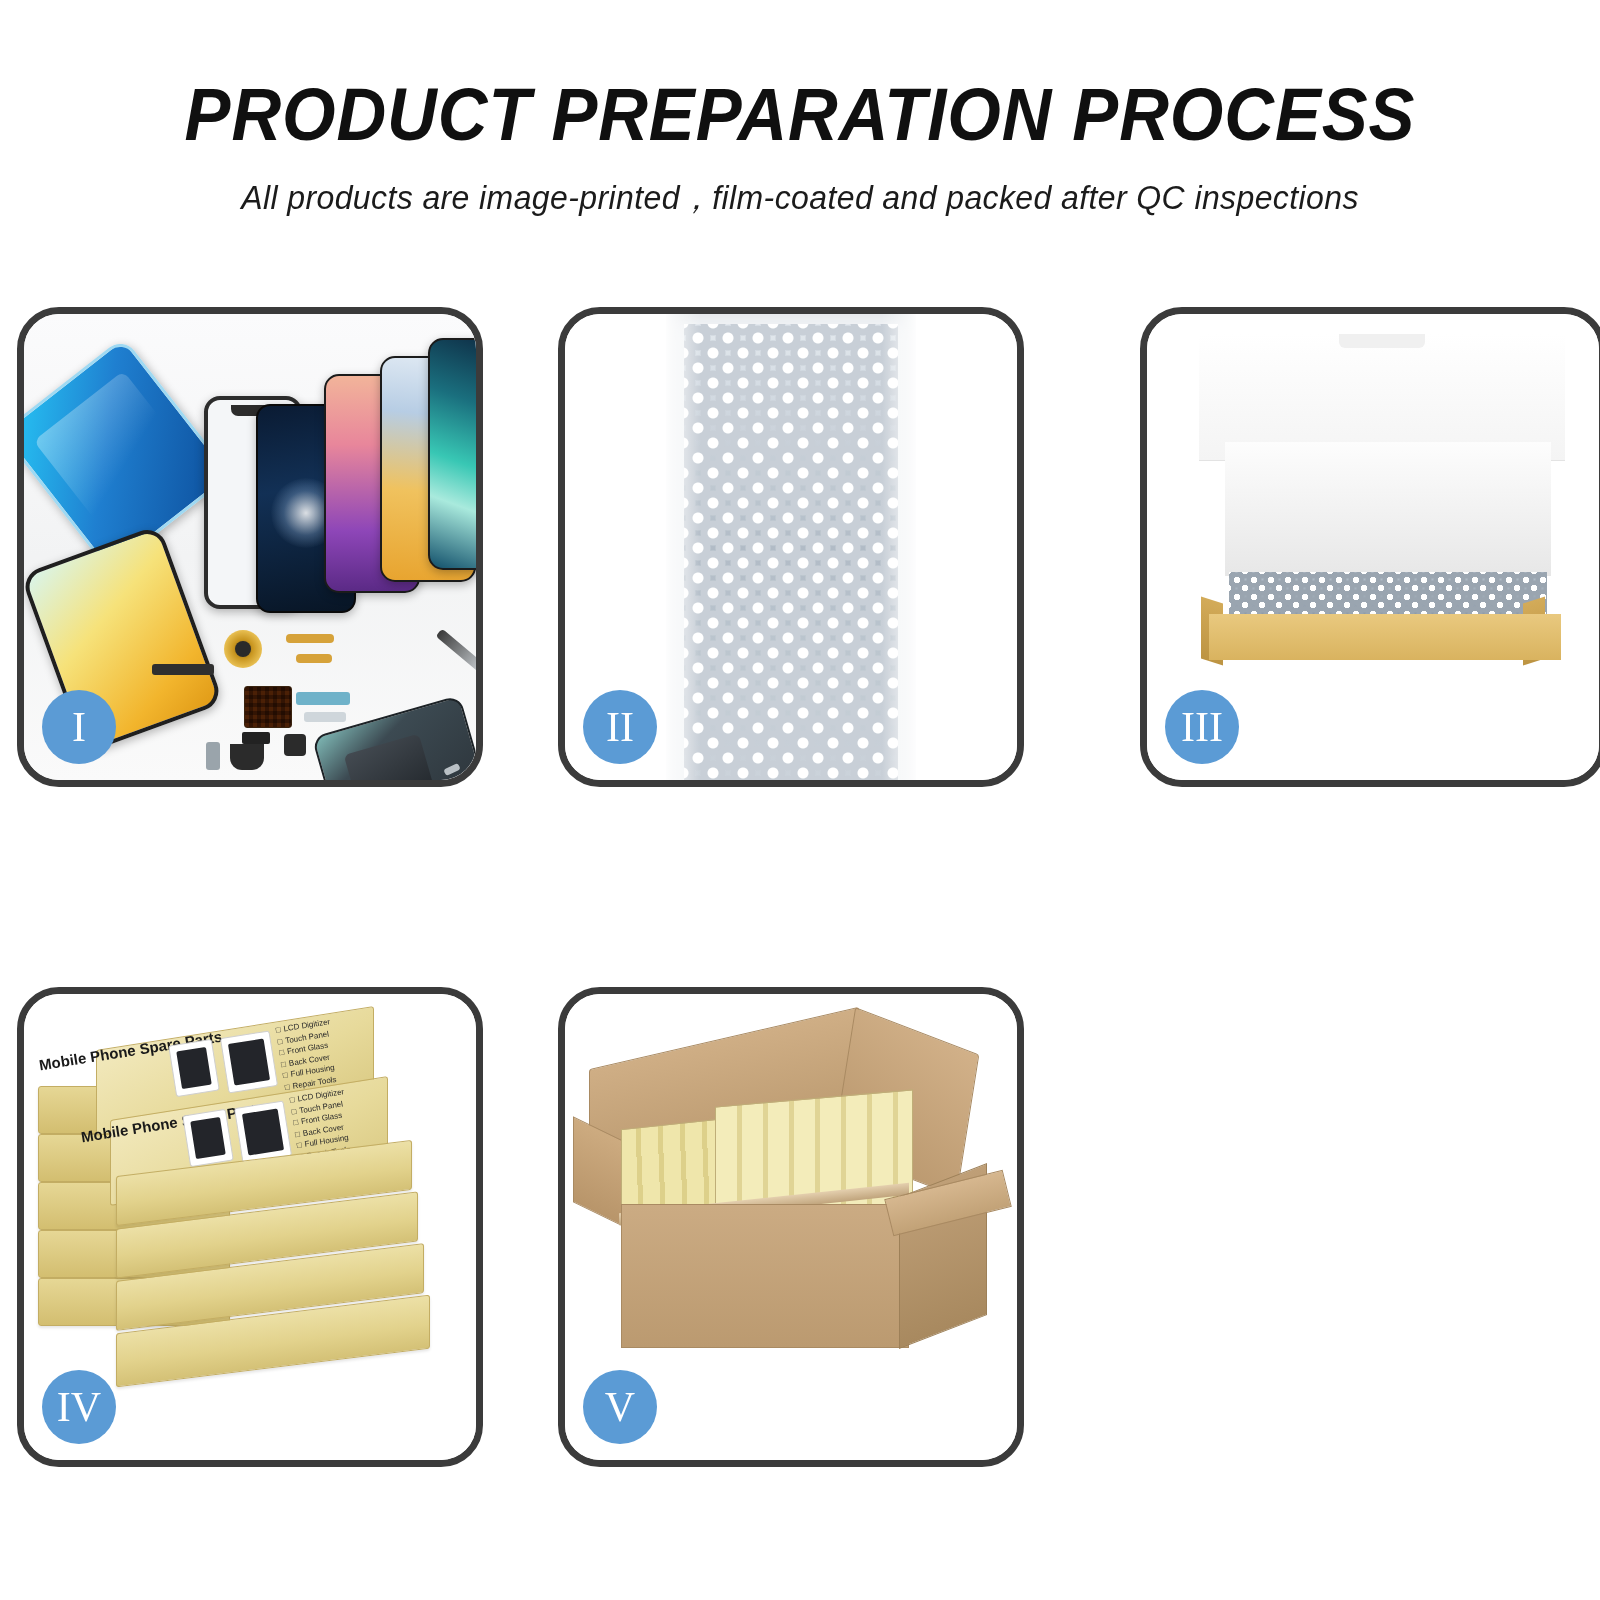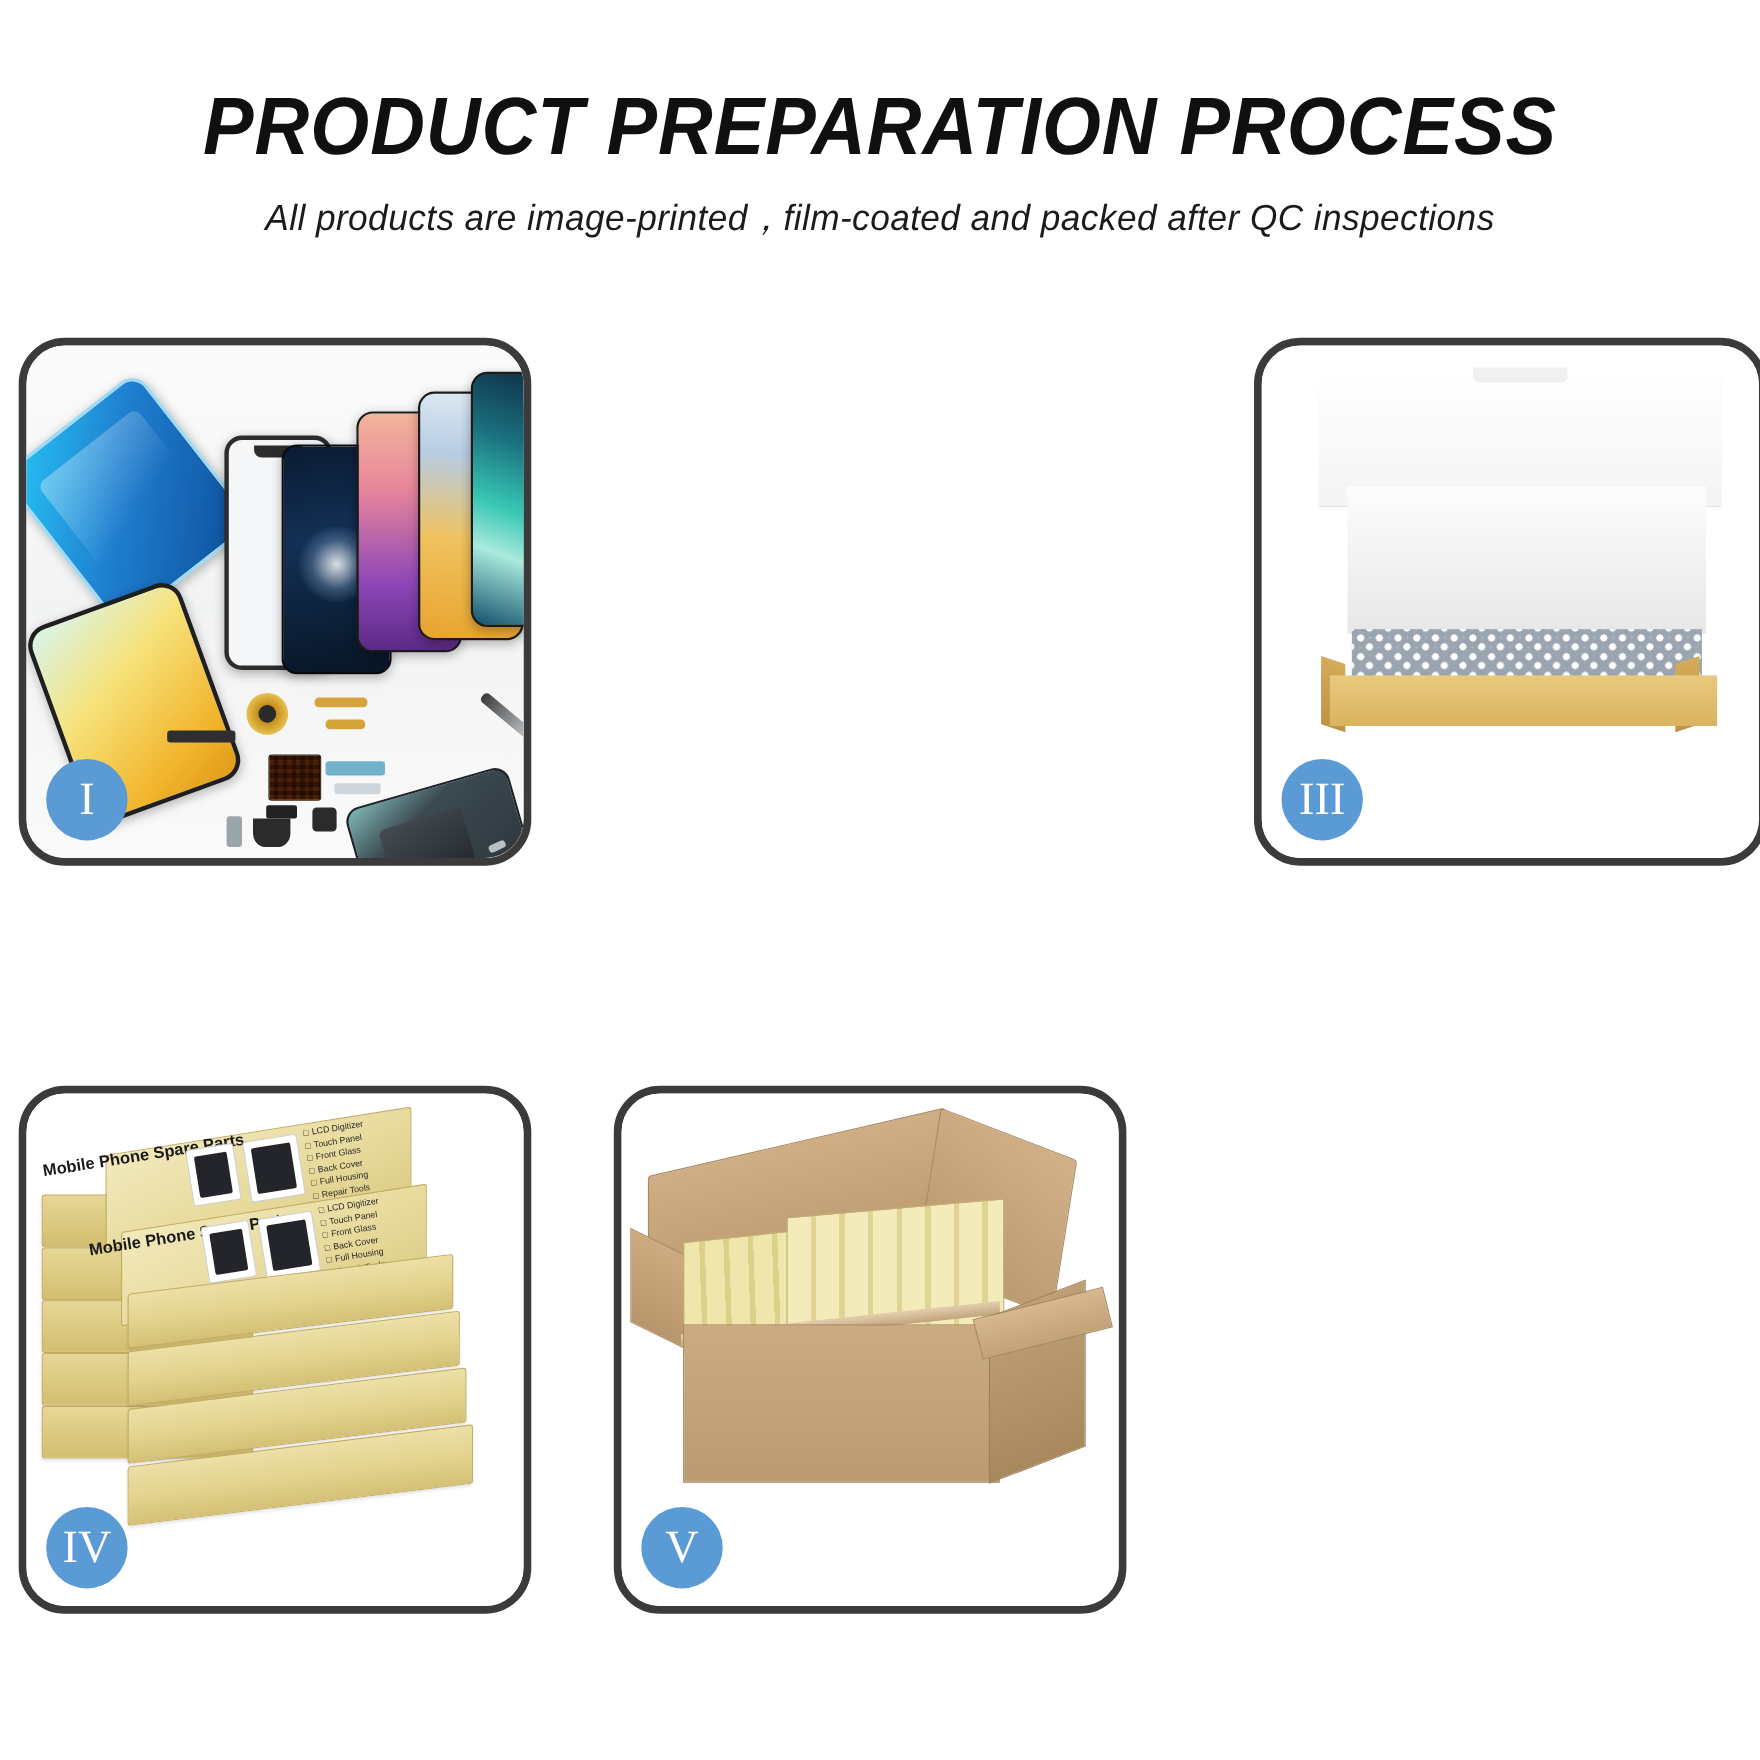--- a/index.html
+++ b/index.html
@@ -231,20 +231,31 @@
       <div class="part pt-tray"></div>
       <div class="part pt-spk"></div>
       <div class="part pt-back"></div>
       <div class="part pt-tweez"></div>
       <div class="part pt-screw1"></div>
       <div class="part pt-screw2"></div>
     </div>
     <div class="badge">I</div>
   </div>
 
+  <div class="panel" style="left:558px;top:0;width:466px;height:480px;">
+    <div class="art">
+      <div class="p2bg"></div>
+      <div class="bw-sheet">
+        <div class="bw-inner"></div>
+        <div class="bw-glareL"></div>
+        <div class="bw-glareR"></div>
+      </div>
+    </div>
+    <div class="badge">II</div>
+  </div>
 
   <div class="panel" style="left:1104px;top:0;width:466px;height:480px;margin-left:36px;">
     <div class="art">
       <div class="p3bg"></div>
       <div class="b3-lid"></div>
       <div class="b3-inner"></div>
       <div class="b3-foam"></div>
       <div class="b3-edgeL"></div>
       <div class="b3-edgeR"></div>
       <div class="b3-front"></div>

